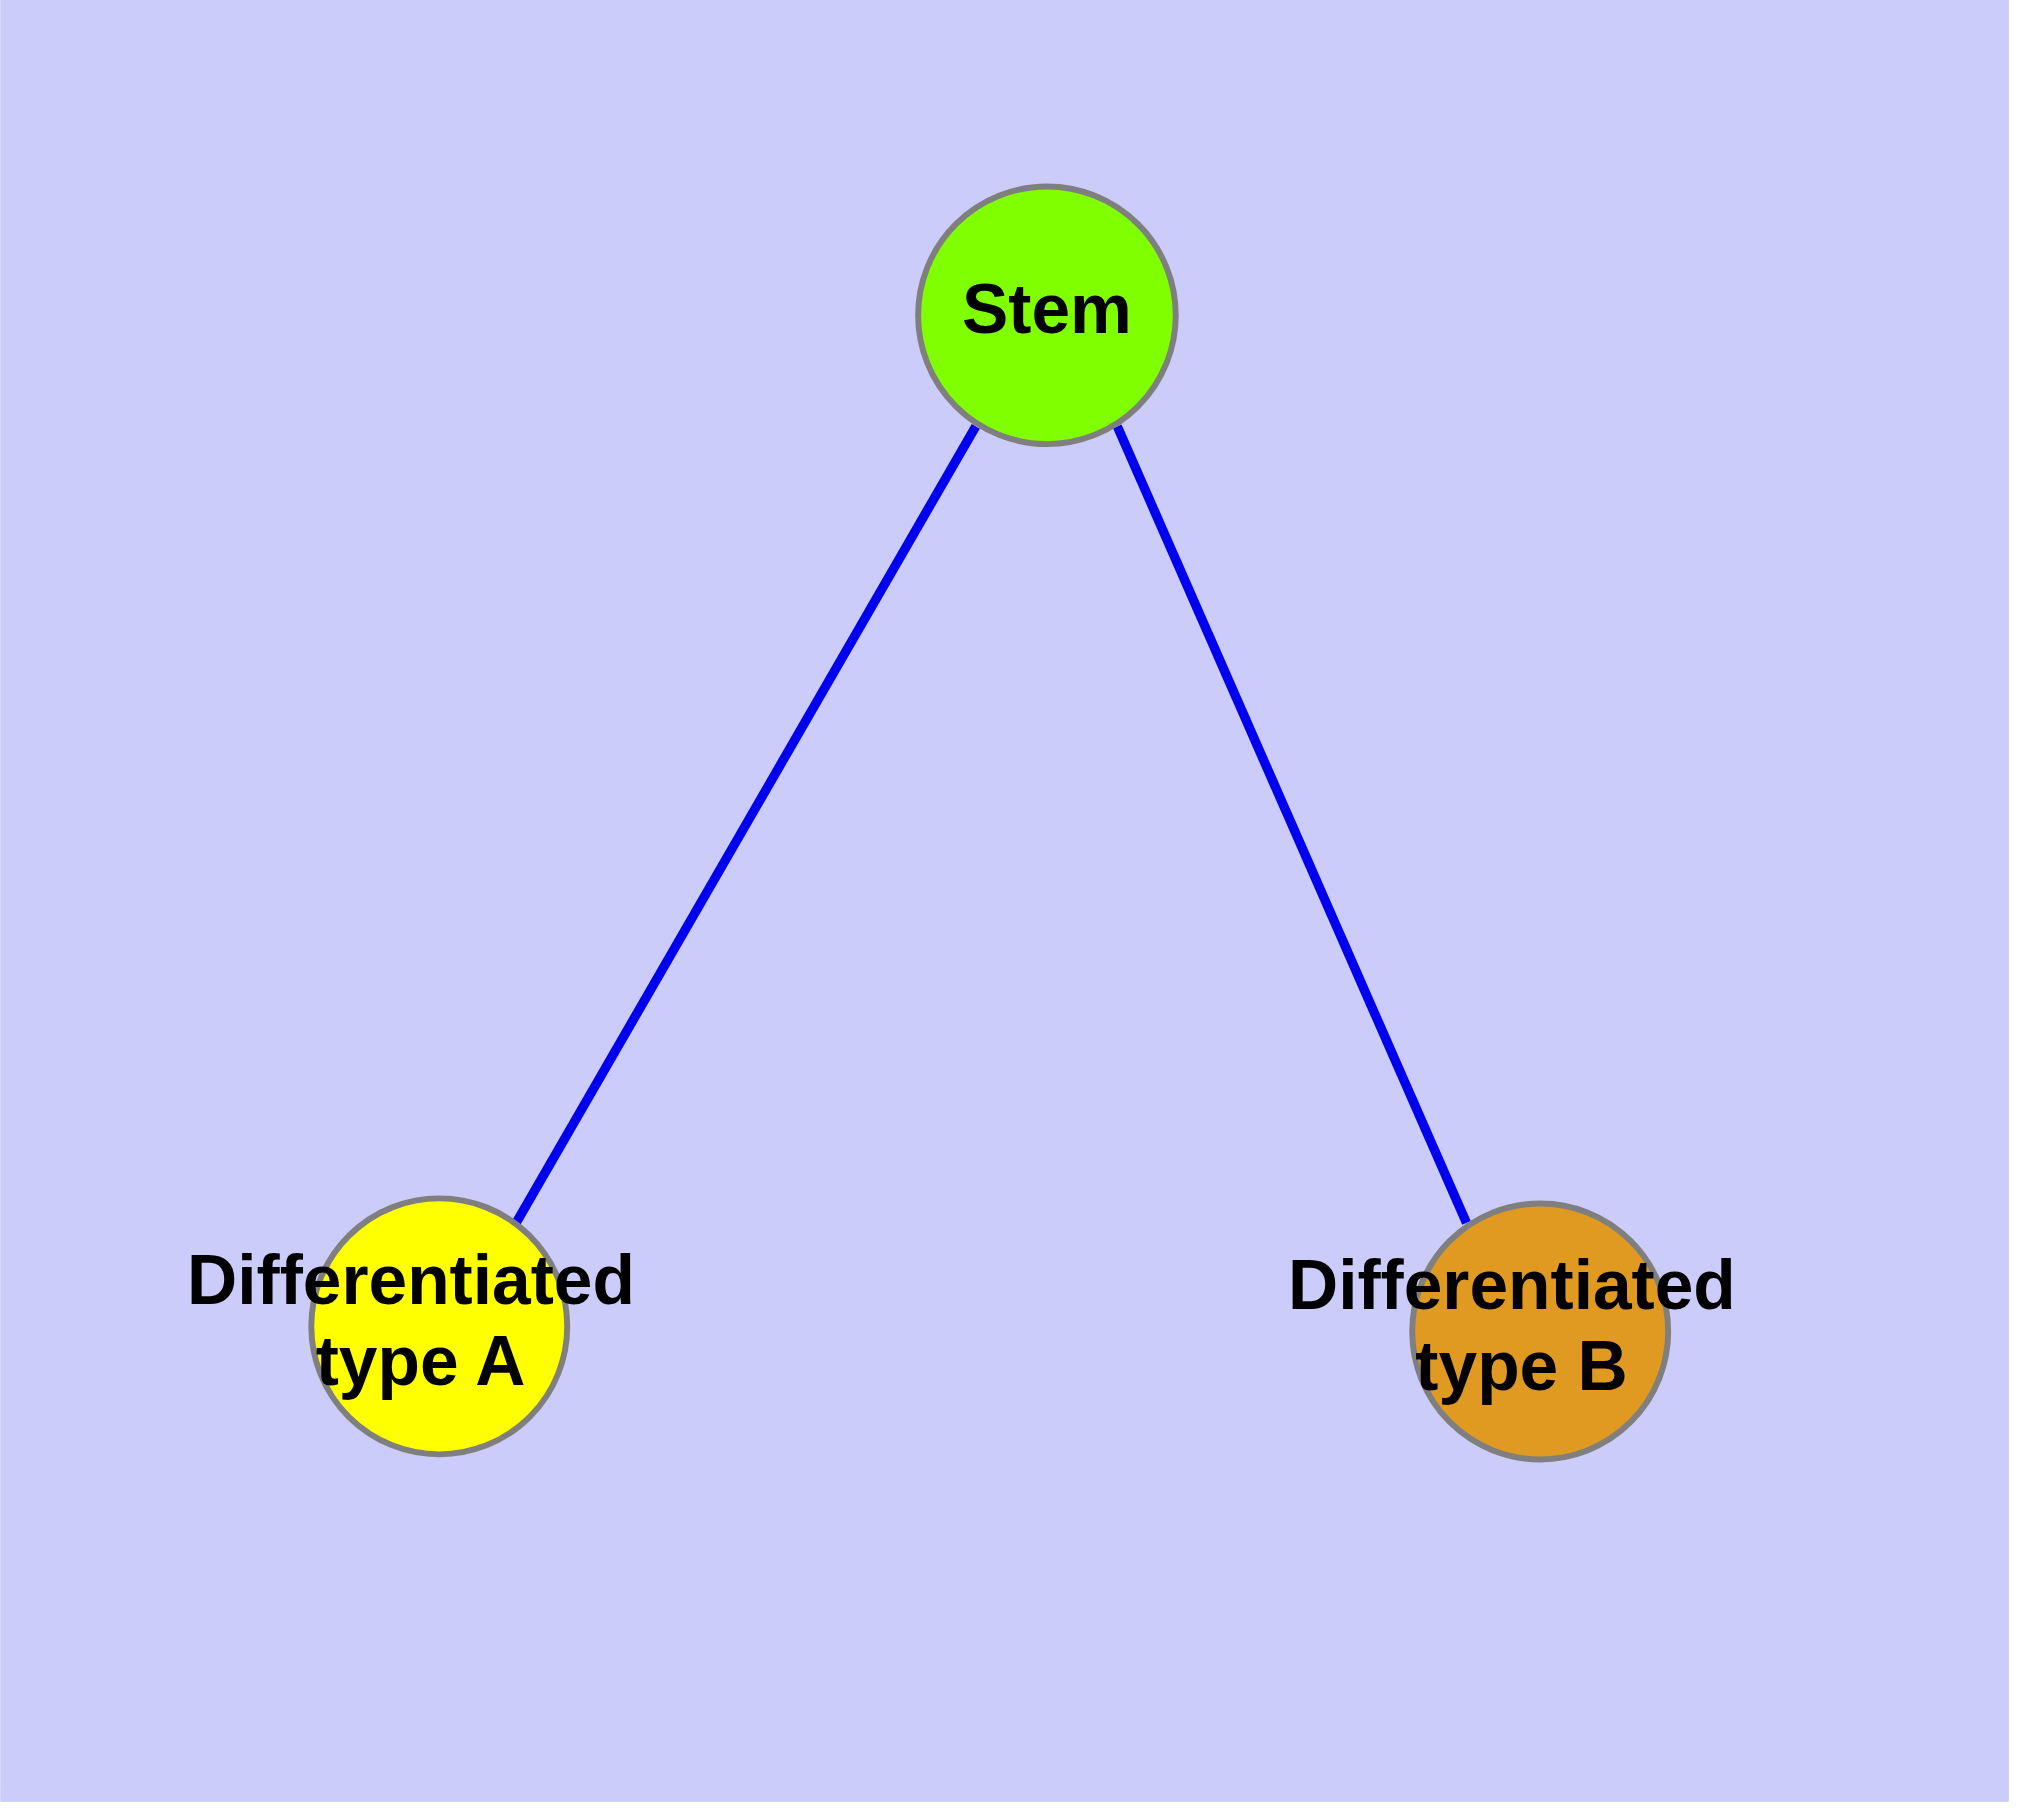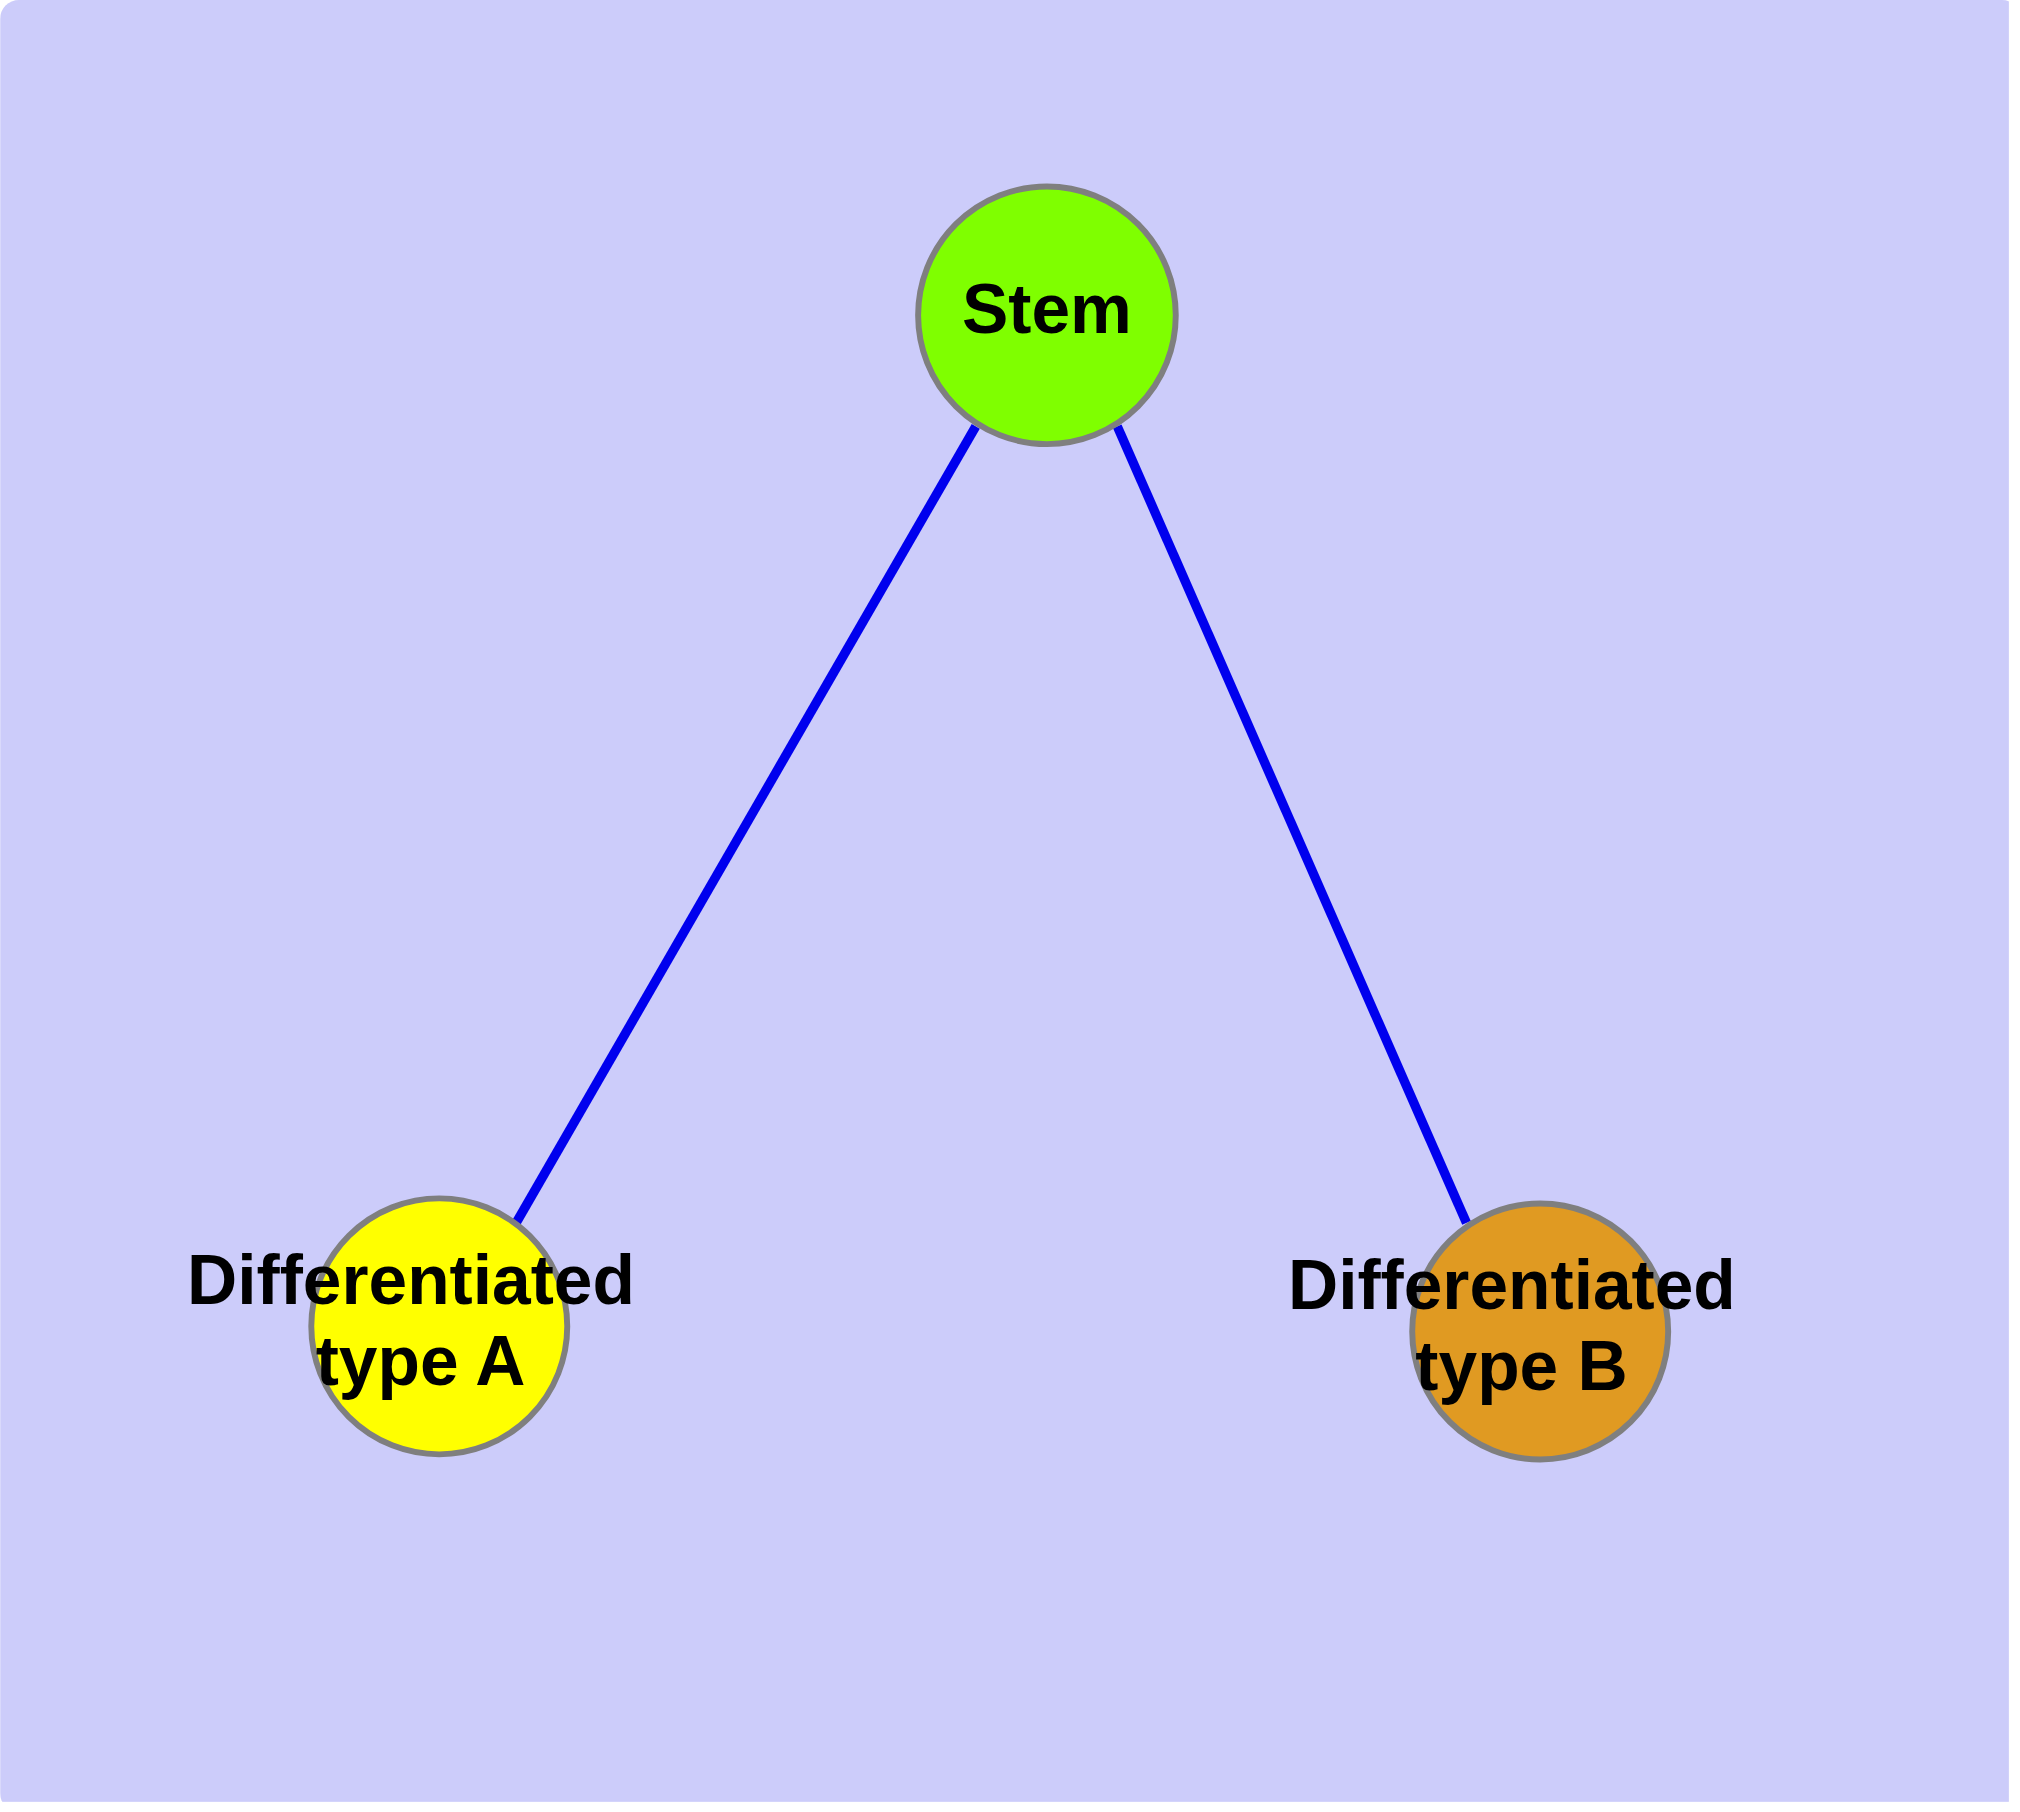--- a/index.html
+++ b/index.html
@@ -8,21 +8,20 @@
     padding: 0;
     background: #ffffff;
   }
   #canvas-root {
     position: relative;
     width: 2021px;
     height: 1812px;
     background: #ffffff;
     overflow: hidden;
     font-family: "Liberation Sans", sans-serif;
-    border-radius: 19px;
   }
   #graph-svg {
     position: absolute;
     left: 0;
     top: 0;
     width: 2021px;
     height: 1812px;
     display: block;
   }
   .node-label {

